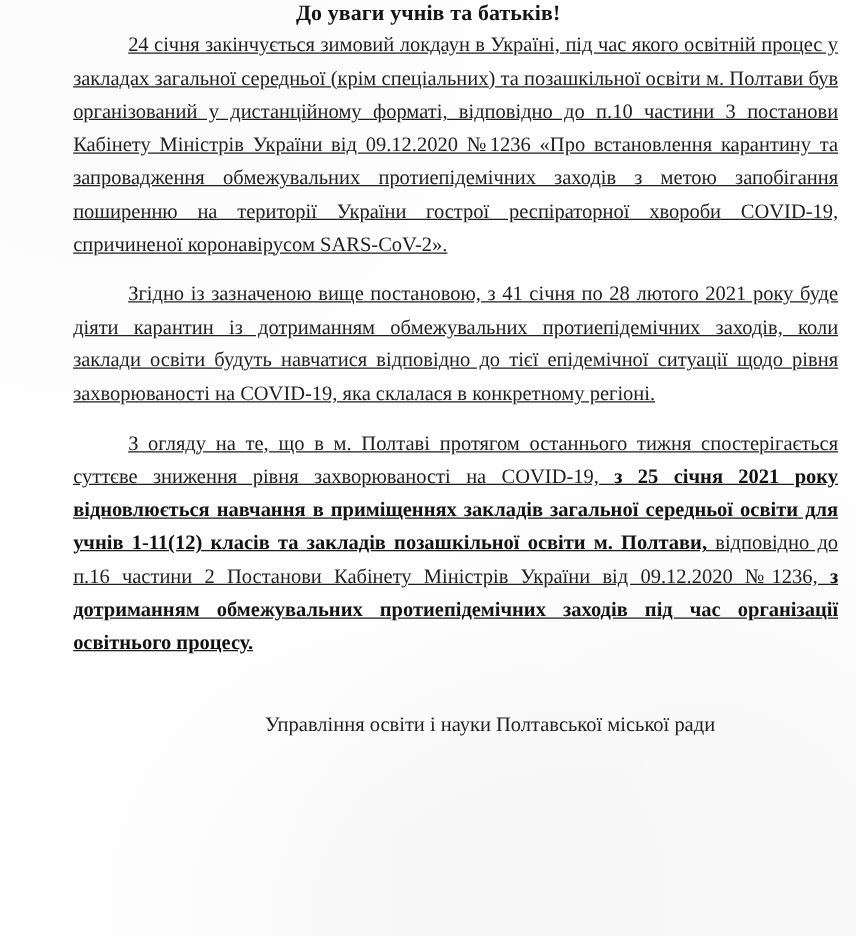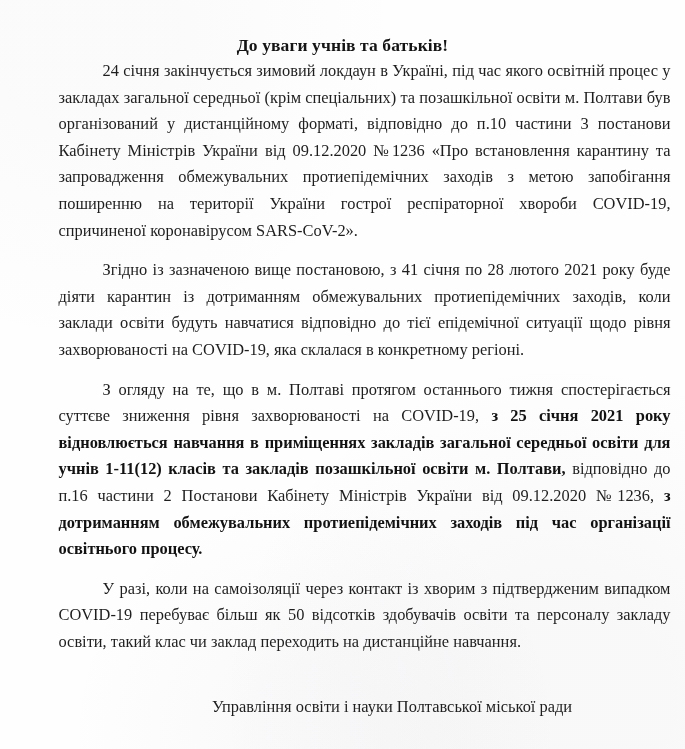--- a/index.html
+++ b/index.html
@@ -32,32 +32,31 @@
     position: relative;
     padding: 0;
   }
 
   .doc-title {
     text-align: center;
     font-weight: bold;
     font-size: 17.5px;
     letter-spacing: 0.1px;
     margin: 0;
-    padding-top: 35px;
     padding-bottom: 2px;
     color: #141414;
   }
 
   .body-block {
     margin: 0 auto;
     width: 612px;
     padding-left: 44px;
     box-sizing: content-box;
   }
-  .body-block > * { box-sizing: border-box; }
+  .body-block > * { box-sizing: border-box; text-decoration: underline; }
 
   p.para {
     margin: 0;
     width: 612px;
     font-size: 16.4px;
     line-height: 26.6px;
     text-align: justify;
     text-indent: 44px;
     text-justify: inter-word;
     color: #1e1e1e;
@@ -87,18 +86,17 @@
 <div class="paper-noise"></div>
 
 <div class="page">
 
   <h1 class="doc-title">До уваги учнів та батьків!</h1>
 
   <div class="body-block">
     <p class="para" id="para-1"><span>24 січня закінчується зимовий локдаун в Україні, під час якого освітній процес у закладах загальної середньої (крім спеціальних)  та позашкільної освіти м. Полтави був організований у дистанційному форматі, відповідно до п.10 частини 3 постанови  Кабінету Міністрів України від 09.12.2020 №1236 «Про встановлення карантину та запровадження обмежувальних протиепідемічних заходів з метою запобігання поширенню на території України гострої респіраторної хвороби COVID-19, спричиненої коронавірусом SARS-CoV-2».</span></p>
     <p class="para gap" id="para-2"><span>Згідно із зазначеною вище постановою, з 41 січня по 28 лютого 2021 року буде діяти карантин із дотриманням обмежувальних протиепідемічних заходів, коли  заклади освіти будуть навчатися відповідно до тієї епідемічної ситуації щодо рівня захворюваності на COVID-19, яка склалася в конкретному регіоні.</span></p>
     <p class="para gap" id="para-3"><span>З огляду на те, що в м. Полтаві протягом останнього тижня спостерігається суттєве зниження рівня захворюваності на COVID-19, </span><b>з 25 січня 2021 року відновлюється навчання в приміщеннях закладів загальної середньої освіти для учнів 1-11(12) класів та закладів позашкільної освіти м. Полтави,</b><span> відповідно до п.16 частини 2 Постанови Кабінету Міністрів України від 09.12.2020 №1236, </span><b> з дотриманням обмежувальних протиепідемічних заходів під час організації освітнього процесу.</b></p>
-    <p class="para gap" id="para-4"><span>У разі, коли на самоізоляції через контакт із хворим з підтвердженим випадком COVID-19 перебуває більш як 50 відсотків здобувачів освіти та персоналу закладу освіти, такий клас чи заклад переходить на дистанційне навчання.</span></p>
   </div>
 
   <div class="signature">Управління освіти і науки Полтавської міської ради</div>
 
 </div>
 
 </body></html>

